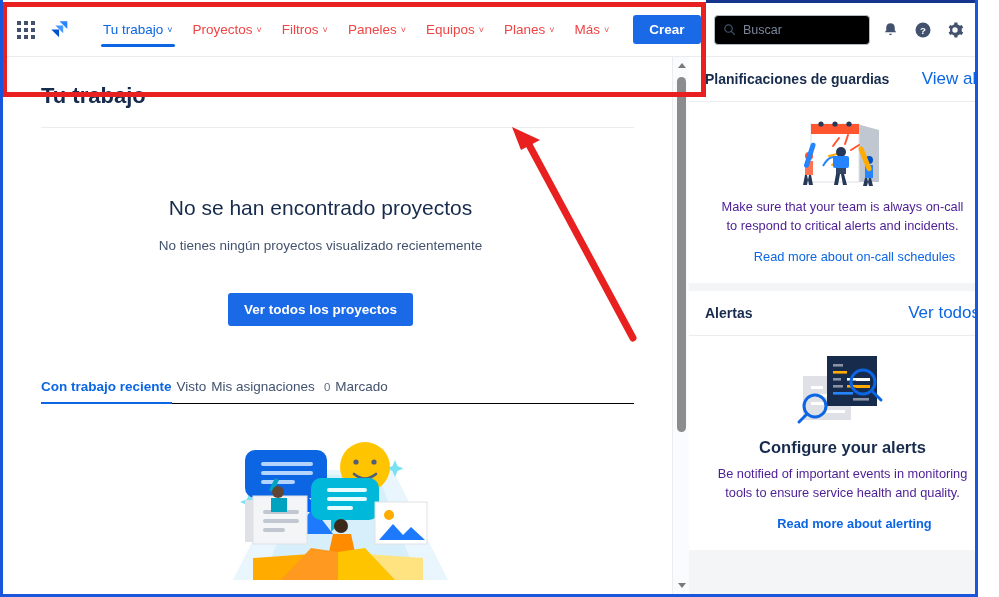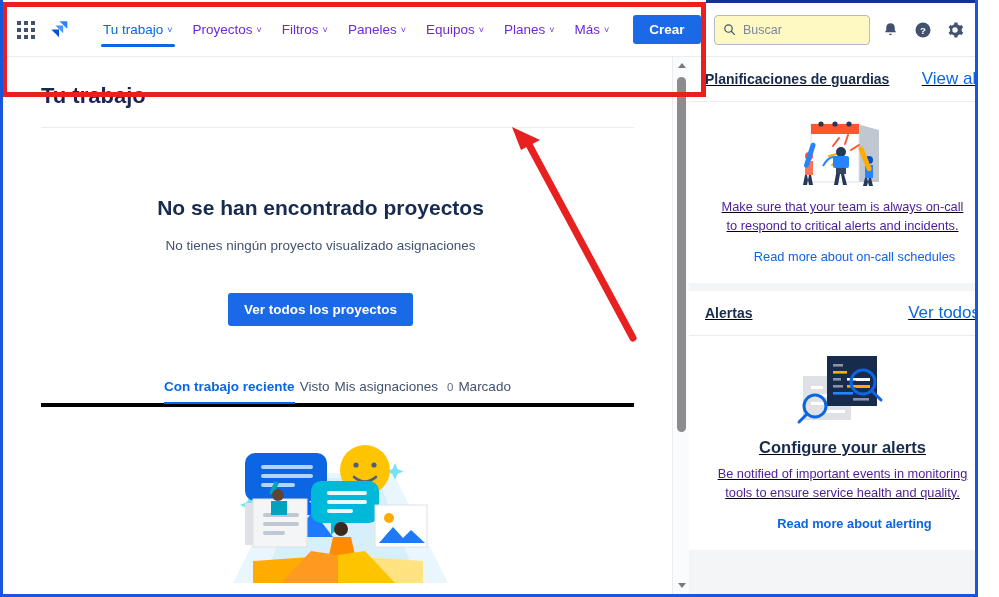--- a/index.html
+++ b/index.html
@@ -21,21 +21,21 @@
   .topnav {
     position:absolute; left:3px; top:3px; width:703px; height:53px;
     background:#fff; display:flex; align-items:center; padding-left:14px;
   }
   .appswitcher { width:18px; height:18px; display:grid; grid-template-columns:repeat(3,4px);
     grid-template-rows:repeat(3,4px); gap:3px; cursor:pointer; margin-right:14px; }
   .appswitcher i { width:4px; height:4px; background:#42526e; display:block; }
   .jira-logo { width:22px; height:22px; margin-right:22px; cursor:pointer; }
 
   .nav-item {
-    font-size:13.5px; color:#6d28d9; padding:6px 10px; cursor:pointer;
+    font-size:13.5px; color:#ef4444; padding:6px 10px; cursor:pointer;
     display:flex; align-items:center; gap:4px; white-space:nowrap;
     position:relative; height:53px; line-height:41px;
   }
   .nav-item.active { color:#0c66e4; }
   .nav-item.active::after {
     content:""; position:absolute; left:8px; right:8px; bottom:9px; height:3px; background:#0c66e4; border-radius:2px;
   }
   .caret { font-size:9px; position:relative; top:1px; }
   .btn-crear {
     background:#1a6ae8; color:#fff; border:none; font-size:13.5px; font-weight:bold;
@@ -44,51 +44,51 @@
   }
   .topnav-divider { position:absolute; left:3px; top:56px; width:703px; height:1px; background:#ebecf0; }
 
   
   .right-header {
     position:absolute; left:706px; top:3px; width:290px; height:53px;
     background:#fff; display:flex; align-items:center; padding-left:8px; gap:0;
   }
   .search-box {
     width:165px; height:30px; border:1px solid #b3bac5; border-radius:4px;
-    display:flex; align-items:center; padding:0 8px; gap:7px; background:#fef9c3; cursor:text;
+    display:flex; align-items:center; padding:0 8px; gap:7px; background:#000000; cursor:text;
   }
   .search-box .ph { font-size:12.5px; color:#7a869a; }
   .hdr-icon { width:26px; height:26px; margin-left:8px; display:flex; align-items:center;
     justify-content:center; cursor:pointer; }
   .avatar {
     width:22px; height:22px; border-radius:50%; background:#6554c0; color:#fff;
     font-size:11px; font-weight:bold; display:flex; align-items:center; justify-content:center;
     margin-left:8px; cursor:pointer;
   }
   .right-header-divider { position:absolute; left:706px; top:56px; width:290px; height:1px; background:#ebecf0; }
 
   
   .main {
     position:absolute; left:3px; top:57px; width:669px; height:537px;
     background:#fff; overflow:hidden;
   }
   .page-title { font-size:22px; color:#172b4d; font-weight:bold; padding:26px 0 0 38px; }
   .title-rule { margin:18px 38px 0 38px; height:1px; background:#ebecf0; }
 
   .empty-wrap { text-align:center; padding-top:68px; padding-right:34px; }
-  .empty-h { font-size:21px; color:#172b4d; font-weight:bold; }
+  .empty-h { font-size:21px; color:#172b4d; font-weight:normal; }
   .empty-p { font-size:13.5px; color:#42526e; margin-top:18px; }
   .btn-primary {
     background:#1a6ae8; color:#fff; border:none; font-size:13.5px; font-weight:bold;
     padding:9px 16px; border-radius:3px; margin-top:40px; cursor:pointer;
     font-family:"Liberation Sans", sans-serif;
   }
 
   .tabs { margin:53px 38px 0 38px; display:flex; align-items:flex-end; gap:5px;
-    border-bottom:4px solid #000000;justify-content:center; }
+    border-bottom:1px solid #000000; }
   .tab { font-size:13.5px; color:#42526e; padding-bottom:9px; cursor:pointer;
     position:relative; display:flex; align-items:center; gap:9px; }
   .tab.active { color:#0c66e4; font-weight:bold; }
   .tab.active::after { content:""; position:absolute; left:0; right:0; bottom:-1px; height:2px; background:#0c66e4; }
   .tab-badge { font-size:11.5px; color:#5e6c84; }
 
   .illo-wrap { display:flex; justify-content:center; padding-top:26px; }
 
   
   .scrollbar { position:absolute; left:672px; top:57px; width:17px; height:537px;
@@ -97,21 +97,21 @@
   .sb-arrow .tri { width:0; height:0; border-left:4.5px solid transparent; border-right:4.5px solid transparent; }
   .sb-up .tri { border-bottom:5px solid #7a7a7a; }
   .sb-down .tri { border-top:5px solid #7a7a7a; }
   .sb-down { position:absolute; bottom:0; left:0; }
   .sb-thumb { position:absolute; top:20px; left:4px; width:9px; height:355px;
     background:#8c8c8c; border-radius:5px; cursor:pointer; }
 
   
   .rpanel { position:absolute; left:689px; top:57px; width:307px; height:537px;
     background:#f4f5f7; overflow:hidden; }
-  .card { background:#fff; margin:0 0 8px 0;text-decoration:underline; }
+  .card { background:#fff; margin:0 0 8px 0; }
   .card-head { display:flex; align-items:center; justify-content:space-between;
     padding:12px 16px; border-bottom:1px solid #ebecf0; }
   .card-head h3 { font-size:14px; color:#172b4d; font-weight:bold; }
   .card-link { font-size:17px; color:#0c66e4; cursor:pointer; }
   .card-body { padding:14px 26px 18px 26px; text-align:center; }
   .card-illo { display:flex; justify-content:center; margin-bottom:10px; }
   .card-h { font-size:16.5px; color:#172b4d; font-weight:bold; margin-bottom:8px; }
   .card-p { font-size:12.8px; color:#4c1d95; line-height:1.45; }
   .card-a { display:inline-block; margin-top:14px; font-size:12.8px; color:#0c66e4; cursor:pointer;padding-left:24px; }
   .card-a.bold { font-weight:bold; }
@@ -211,21 +211,21 @@
     <div class="avatar">M</div>
   </div>
   <div class="right-header-divider"></div>
 
   <div class="main">
     <div class="page-title">Tu trabajo</div>
     <div class="title-rule"></div>
 
     <div class="empty-wrap">
       <div class="empty-h">No se han encontrado proyectos</div>
-      <div class="empty-p">No tienes ningún proyecto visualizado asignaciones</div>
+      <div class="empty-p">No tienes ningún proyectos visualizado recientemente</div>
       <button class="btn-primary">Ver todos los proyectos</button>
     </div>
 
     <div class="tabs">
       <div class="tab active">
         <span>Con trabajo reciente</span>
       </div>
       <div class="tab">
         <span>Visto</span>
       </div>

